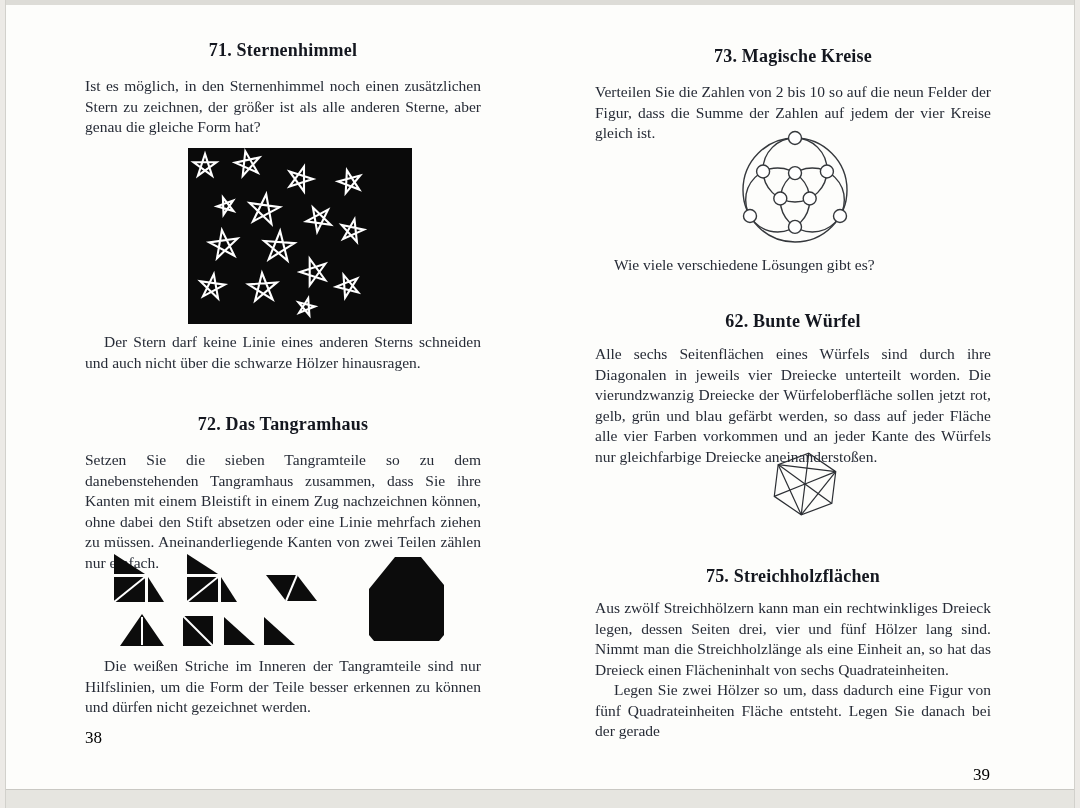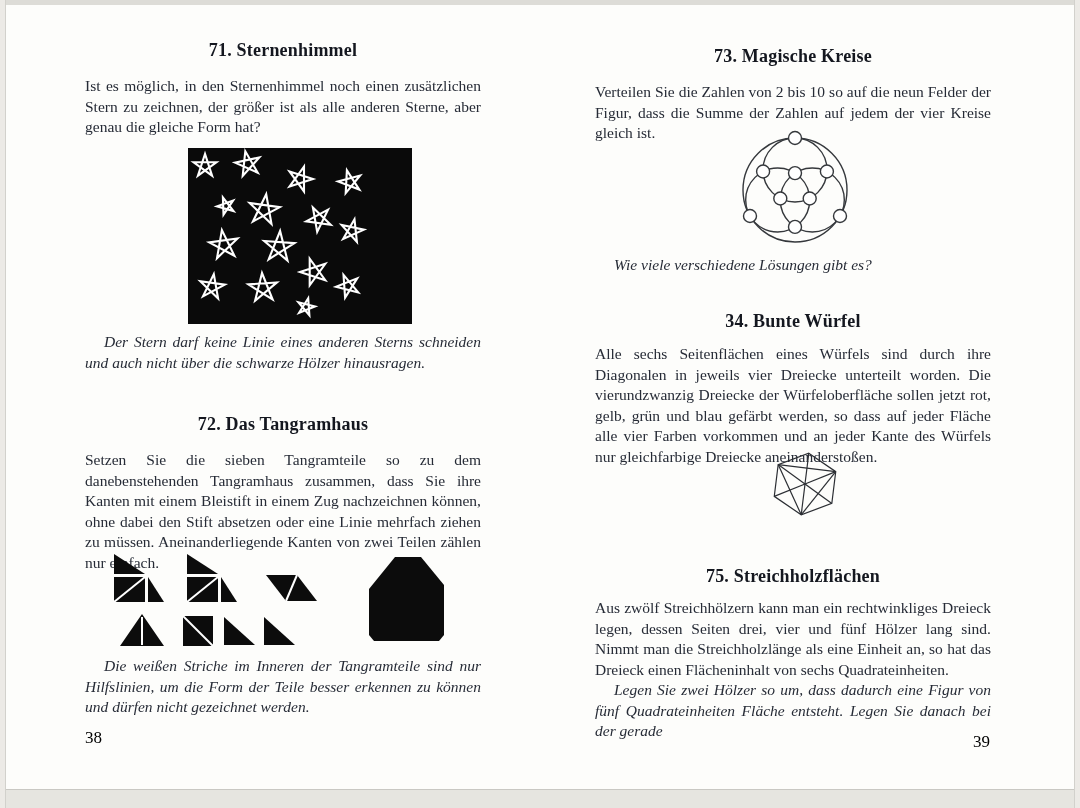--- a/index.html
+++ b/index.html
@@ -21,21 +21,21 @@
 
   h2.puzzle-heading{
     position:absolute;left:0;width:100%;margin:0;
     text-align:center;font-size:18px;font-weight:bold;color:#14171f;
     letter-spacing:.2px;
   }
   p.body-text{
     position:absolute;left:0;width:100%;margin:0;
     font-size:15.5px;line-height:20.6px;text-align:justify;
   }
-  p.indented{text-indent:19px;font-style:italic;}
+  p.indented{text-indent:19px;}
   .page-number{position:absolute;font-size:17px;color:#000000;}
   figure{margin:0;position:absolute;}
   svg{display:block;}
 </style>
 </head>
 <body>
 
 <div class="edge" id="edge-top"></div>
 <div class="edge" id="edge-bottom"></div>
 <div class="edge" id="edge-left"></div>
@@ -137,21 +137,21 @@
         <circle cx="0" cy="36.9" r="6.5"></circle>
         <circle cx="-14.7" cy="8.5" r="6.5"></circle>
         <circle cx="14.7" cy="8.5" r="6.5"></circle>
         <circle cx="0" cy="-16.9" r="6.5"></circle>
       </g>
     </svg>
   </figure>
 
   <p class="body-text indented" style="top:255px">Wie viele verschiedene Lösungen gibt es?</p>
 
-  <h2 class="puzzle-heading" style="top:311px">34. Bunte Würfel</h2>
+  <h2 class="puzzle-heading" style="top:311px">62. Bunte Würfel</h2>
 
   <p class="body-text" style="top:344px">Alle sechs Seitenflächen eines Würfels sind durch ihre Diagonalen in jeweils vier Dreiecke unterteilt worden. Die vierundzwanzig Dreiecke der Würfeloberfläche sollen jetzt rot, gelb, grün und blau gefärbt werden, so dass auf jeder Fläche alle vier Farben vorkommen und an jeder Kante des Würfels nur gleichfarbige Dreiecke aneinanderstoßen.</p>
 
   <figure style="top:450px;left:172px">
     <svg width="76" height="68" viewBox="-3 -2 76 68">
       <g fill="none" stroke="#2c2f34" stroke-width="1.2" transform="rotate(7 35 32)">
         <polygon points="35,1 64,16 64,48 35,63 6,48 6,16"></polygon>
         <line x1="35" y1="32" x2="6" y2="16"></line>
         <line x1="35" y1="32" x2="64" y2="16"></line>
         <line x1="35" y1="32" x2="35" y2="63"></line>
@@ -165,14 +165,14 @@
     </svg>
   </figure>
 
 
   <h2 class="puzzle-heading" style="top:566px">75. Streichholzflächen</h2>
 
   <p class="body-text indented" style="top:680px">Legen Sie zwei Hölzer so um, dass dadurch eine Figur von fünf Quadrateinheiten Fläche entsteht. Legen Sie danach bei der gerade</p>
 
   <p class="body-text" style="top:598px">Aus zwölf Streichhölzern kann man ein rechtwinkliges Dreieck legen, dessen Seiten drei, vier und fünf Hölzer lang sind. Nimmt man die Streichholzlänge als eine Einheit an, so hat das Dreieck einen Flächeninhalt von sechs Quadrateinheiten.</p>
 
-  <div class="page-number" style="top:732px;left:378px">39</div>
+  <div class="page-number" style="top:765px;left:378px">39</div>
 </div>
 
 </body></html>

